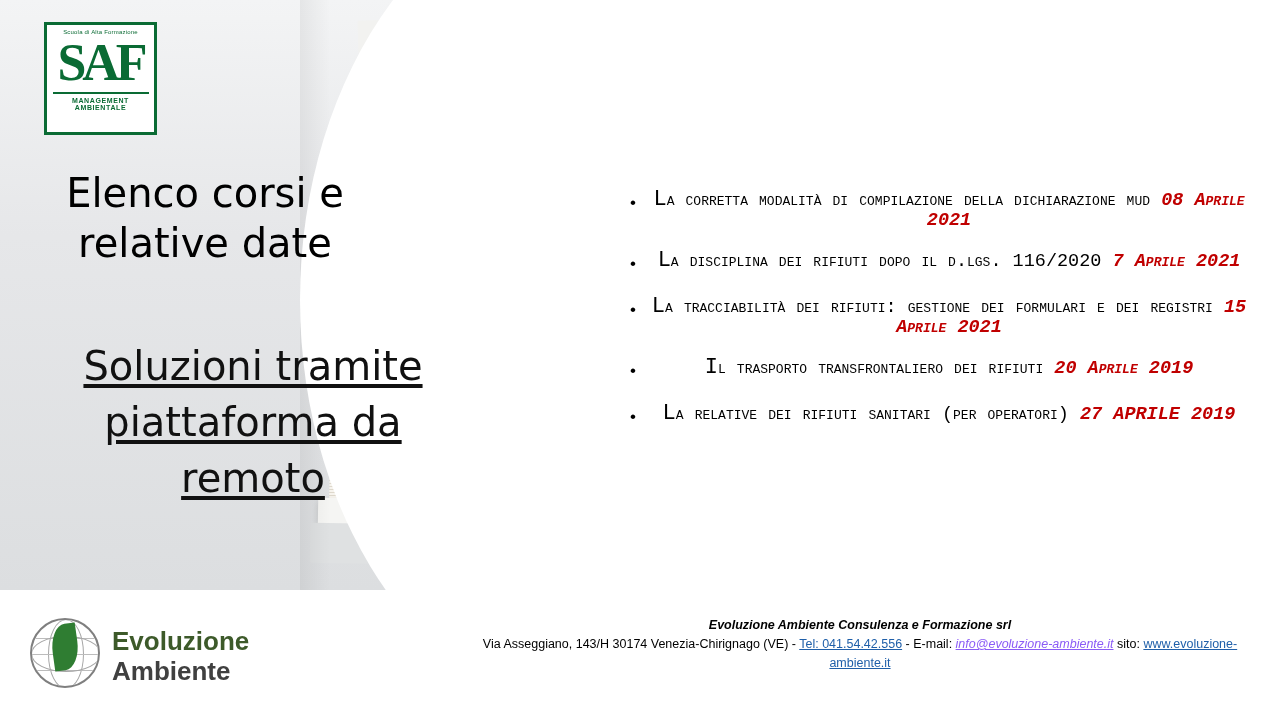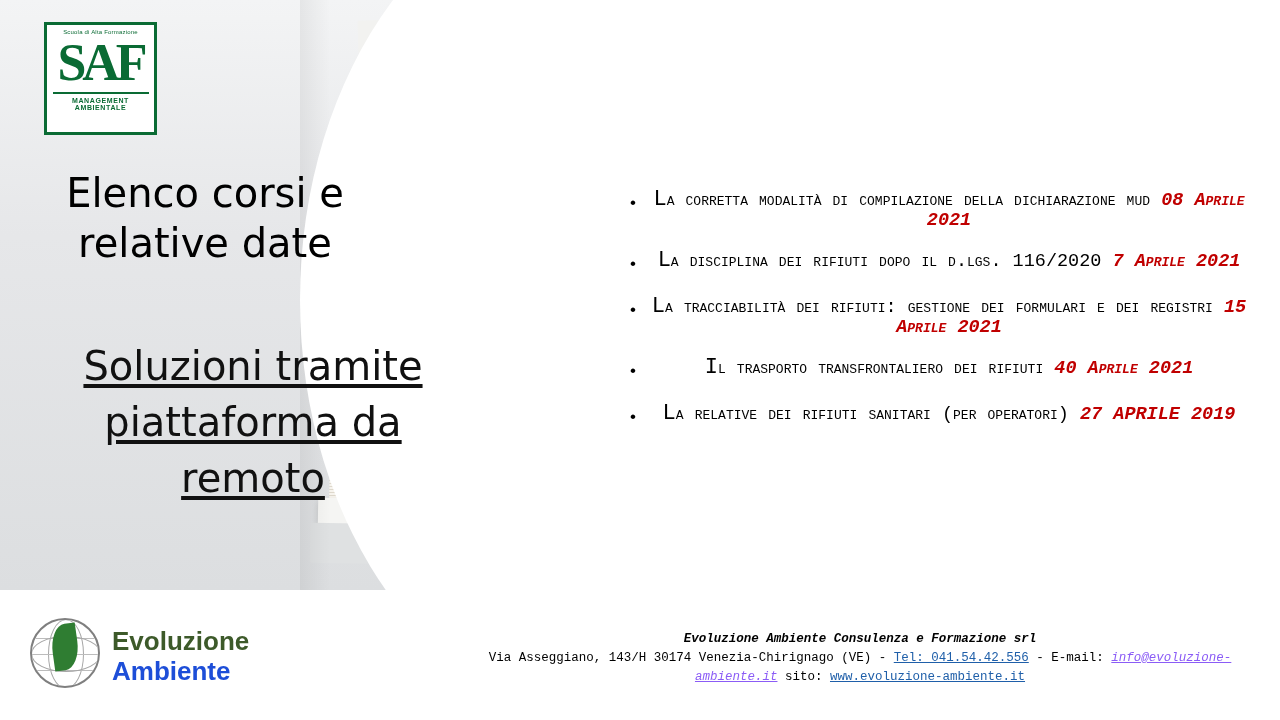--- a/index.html
+++ b/index.html
@@ -179,28 +179,28 @@
     border-radius: 60% 0 60% 0;
     transform: rotate(-8deg);
     z-index: 2;
   }
   .evo-name {
     position: absolute; left: 82px; top: 14px;
     font-family: "Liberation Sans", sans-serif;
     font-size: 26px; font-weight: 700; line-height: 30px;
     color: #3d5a2a;
   }
-  .evo-name .l2 { color: #1d4ed8; }
+  .evo-name .l2 { color: #404040; }
 
   .footer-text {
     position: absolute;
-    left: 480px; top: 630px;
+    left: 480px; top: 616px;
     width: 760px;
     text-align: center;
-    font-family: Liberation Mono, monospace;
+    font-family: Liberation Sans, sans-serif;
     font-size: 12.5px;
     line-height: 19px;
     color: #000000;
   }
   .footer-text .company {
     font-weight: bold; font-style: italic;
   }
   .link {
     color: #1f5fa9;
     text-decoration: underline;
@@ -261,21 +261,21 @@
       <span class="bullet-text"><span class="cap">L</span><span>a disciplina dei rifiuti dopo il d.lgs. </span><span class="plain">116/2020 </span><span class="date">7 Aprile 2021</span></span>
     </div>
 
     <div class="bullet-row">
       <span class="bullet-dot">•</span>
       <span class="bullet-text"><span class="cap">L</span><span>a tracciabilità dei rifiuti: gestione dei formulari e dei registri </span><span class="date">15 Aprile 2021</span></span>
     </div>
 
     <div class="bullet-row">
       <span class="bullet-dot">•</span>
-      <span class="bullet-text"><span class="cap">I</span><span>l trasporto transfrontaliero dei rifiuti </span><span class="date">40 Aprile 2021</span></span>
+      <span class="bullet-text"><span class="cap">I</span><span>l trasporto transfrontaliero dei rifiuti </span><span class="date">20 Aprile 2019</span></span>
     </div>
 
     <div class="bullet-row">
       <span class="bullet-dot">•</span>
       <span class="bullet-text"><span class="cap">L</span><span>a relative dei rifiuti sanitari (per operatori) </span><span class="date">27 APRILE 2019</span></span>
     </div>
 
   </div>
 
   <div class="evo-logo">

